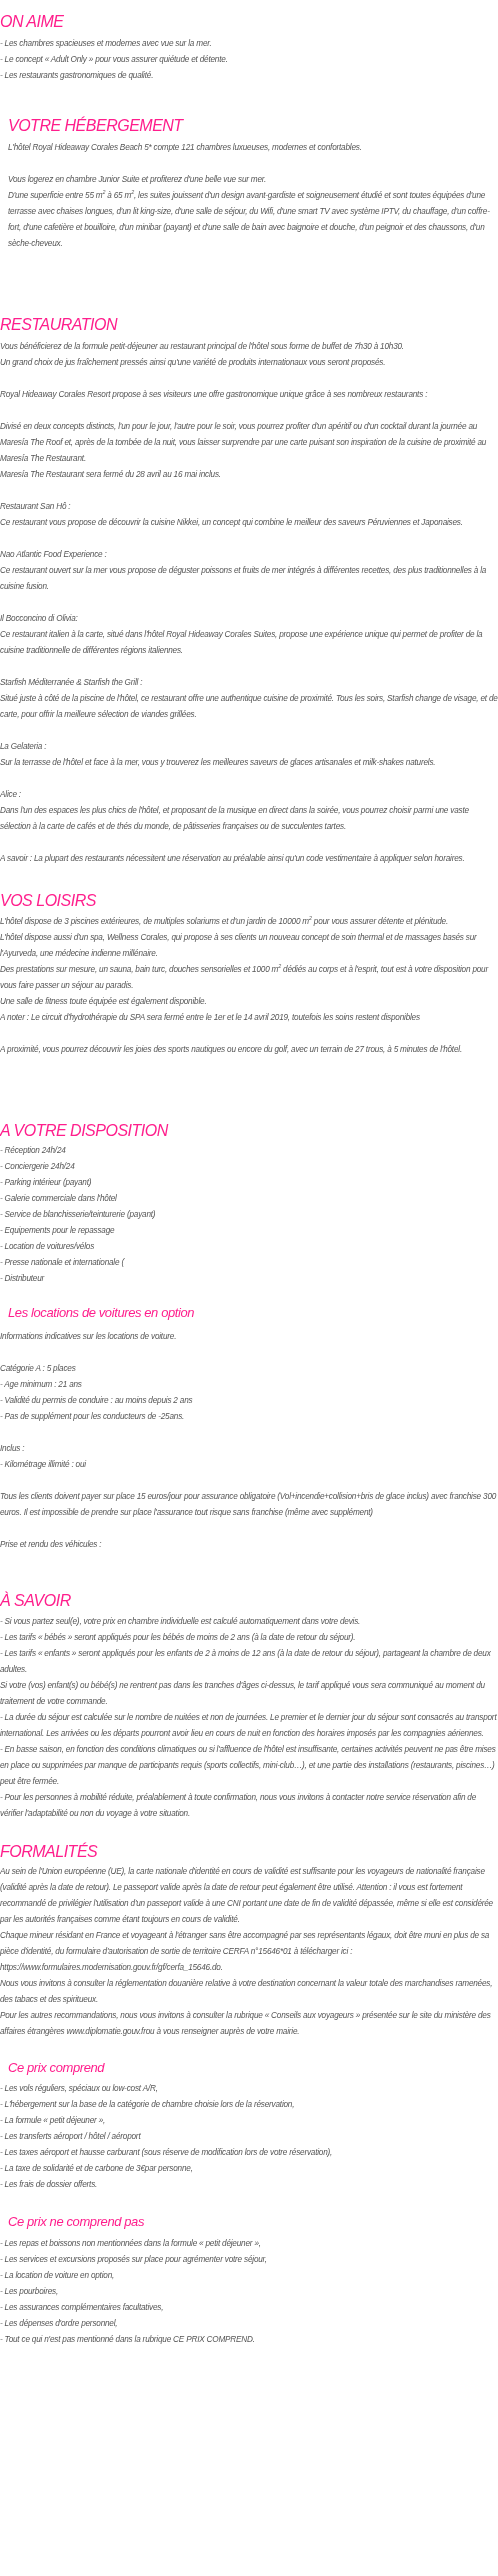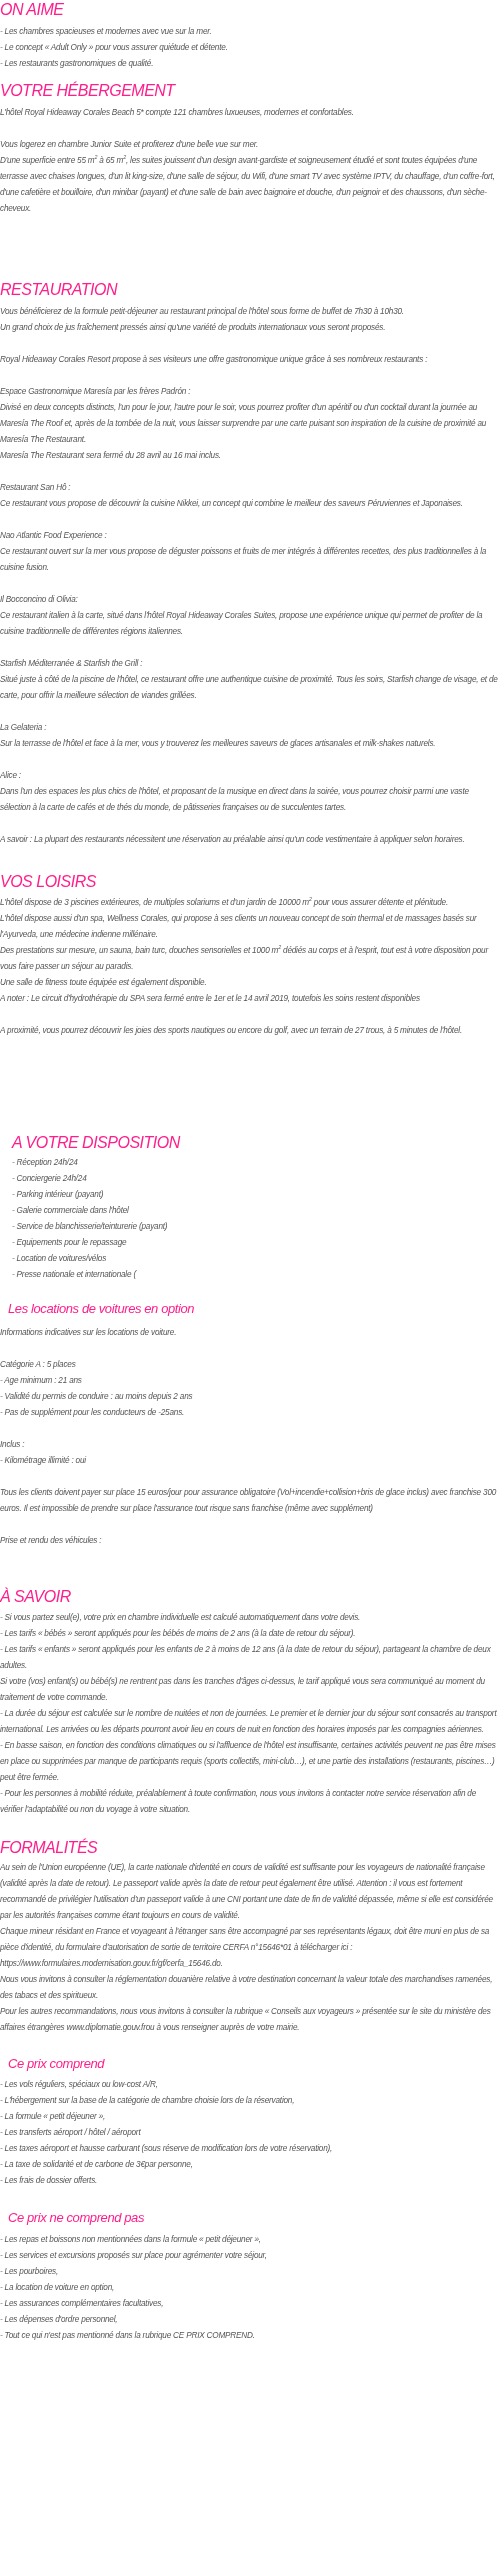--- a/index.html
+++ b/index.html
@@ -28,29 +28,29 @@
     color: #ff1e8c;
     font-style: italic;
     font-weight: normal;
     font-family: "Liberation Sans", sans-serif;
     letter-spacing: -0.4px;
     font-size: 13px;
     line-height: 18.4px;
   }
   p { margin: 0; }
   .gap { height: 16px; }
-  .sec-onaime { padding-top: 0; }
+  .sec-onaime { padding-top: 12px; }
   .sec-onaime h2 { margin-bottom: 4px; }
-  .sec-heberg { margin-top: 9px; }
+  .sec-heberg { margin-top: 32px; padding-left: 8px; }
   .sec-heberg h2 { margin-bottom: 4px; }
   .sec-resto { margin-top: 63px; }
   .sec-resto h2 { margin-bottom: 4px; }
   .sec-loisirs { margin-top: 24px; }
   .sec-loisirs h2 { margin-bottom: 2.6px; }
-  .sec-dispo { margin-top: 94px; padding-left: 12px; }
+  .sec-dispo { margin-top: 63px; }
   .sec-dispo h2 { margin-bottom: 2.6px; }
   .sec-cars { margin-top: 17px; }
   .sec-cars h3 { margin-bottom: 6.6px; }
   .sec-savoir { margin-top: 38px; }
   .sec-savoir h2 { margin-bottom: 2.6px; }
   .sec-formal { margin-top: 20px; }
   .sec-formal h2 { margin-bottom: 2.6px; }
   .sec-comprend { margin-top: 18.4px; }
   .sec-comprend h3 { margin-bottom: 4px; }
   .sec-nocomprend { margin-top: 20px; }
@@ -80,21 +80,20 @@
 
   <section class="sec-resto">
     <h2>RESTAURATION</h2>
     <p>Vous bénéficierez de la formule petit-déjeuner au restaurant principal de l'hôtel sous forme de buffet de 7h30 à 10h30.</p>
     <p>Un grand choix de jus fraîchement pressés ainsi qu'une variété de produits internationaux vous seront proposés.</p>
     <div class="gap"></div>
     <p>Royal Hideaway Corales Resort propose à ses visiteurs une offre gastronomique unique grâce à ses nombreux restaurants :</p>
     <div class="gap"></div>
 
     <div>
-      <p>Espace Gastronomique Maresía par les frères Padrón :</p>
       <p>Divisé en deux concepts distincts, l'un pour le jour, l'autre pour le soir, vous pourrez profiter d'un apéritif ou d'un cocktail durant la journée au Maresía The Roof et, après de la tombée de la nuit, vous laisser surprendre par une carte puisant son inspiration de la cuisine de proximité au Maresía The Restaurant.</p>
       <p>Maresía The Restaurant sera fermé du 28 avril au 16 mai inclus.</p>
     </div>
     <div class="gap"></div>
     <div>
       <p>Restaurant San Hô :</p>
       <p>Ce restaurant vous propose de découvrir la cuisine Nikkei, un concept qui combine le meilleur des saveurs Péruviennes et Japonaises.</p>
     </div>
     <div class="gap"></div>
     <div>
@@ -139,20 +138,21 @@
   <section class="sec-dispo">
     <h2>A VOTRE DISPOSITION</h2>
     <p>- Réception 24h/24</p>
     <p>- Conciergerie 24h/24</p>
     <p>- Parking intérieur (payant)</p>
     <p>- Galerie commerciale dans l'hôtel</p>
     <p>- Service de blanchisserie/teinturerie (payant)</p>
     <p>- Equipements pour le repassage</p>
     <p>- Location de voitures/vélos</p>
     <p>- Presse nationale et internationale (</p>
+    <p>- Distributeur</p>
   </section>
 
   <section class="sec-cars">
     <h3>Les locations de voitures en option</h3>
     <p>Informations indicatives sur les locations de voiture.</p>
     <div class="gap"></div>
     <p>Catégorie A : 5 places</p>
     <p>- Age minimum : 21 ans</p>
     <p>- Validité du permis de conduire : au moins depuis 2 ans</p>
     <p>- Pas de supplément pour les conducteurs de -25ans.</p>
@@ -193,21 +193,21 @@
     <p>- Les transferts aéroport / hôtel / aéroport</p>
     <p>- Les taxes aéroport et hausse carburant (sous réserve de modification lors de votre réservation),</p>
     <p>- La taxe de solidarité et de carbone de 3€par personne,</p>
     <p>- Les frais de dossier offerts.</p>
   </section>
 
   <section class="sec-nocomprend">
     <h3>Ce prix ne comprend pas</h3>
     <p>- Les repas et boissons non mentionnées dans la formule « petit déjeuner »,</p>
     <p>- Les services et excursions proposés sur place pour agrémenter votre séjour,</p>
+    <p>- La location de voiture en option,</p>
     <p>- Les pourboires,</p>
-    <p>- La location de voiture en option,</p>
     <p>- Les assurances complémentaires facultatives,</p>
     <p>- Les dépenses d'ordre personnel,</p>
     <p>- Tout ce qui n'est pas mentionné dans la rubrique CE PRIX COMPREND.</p>
   </section>
 
 </div>
 
 
 </body></html>

